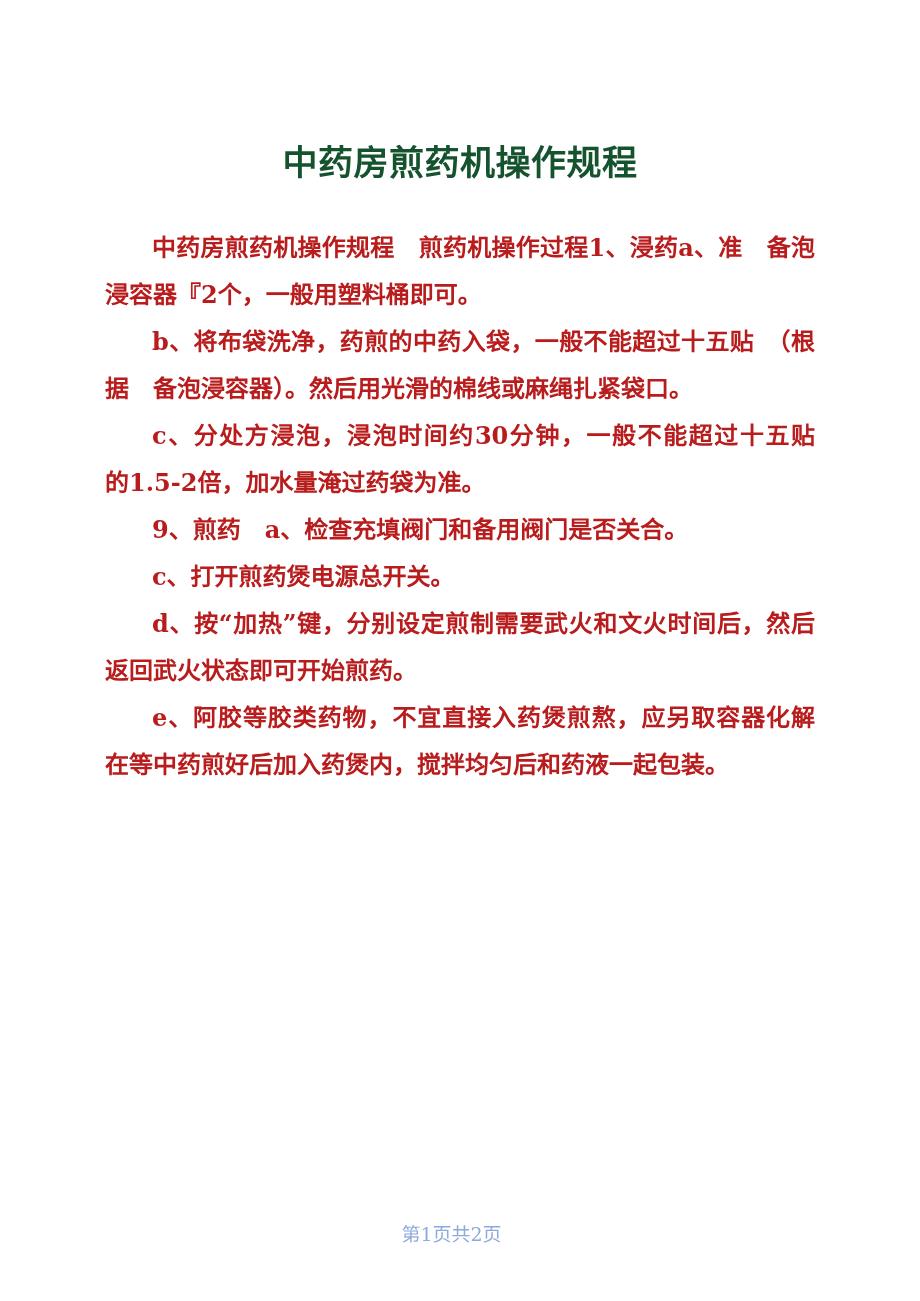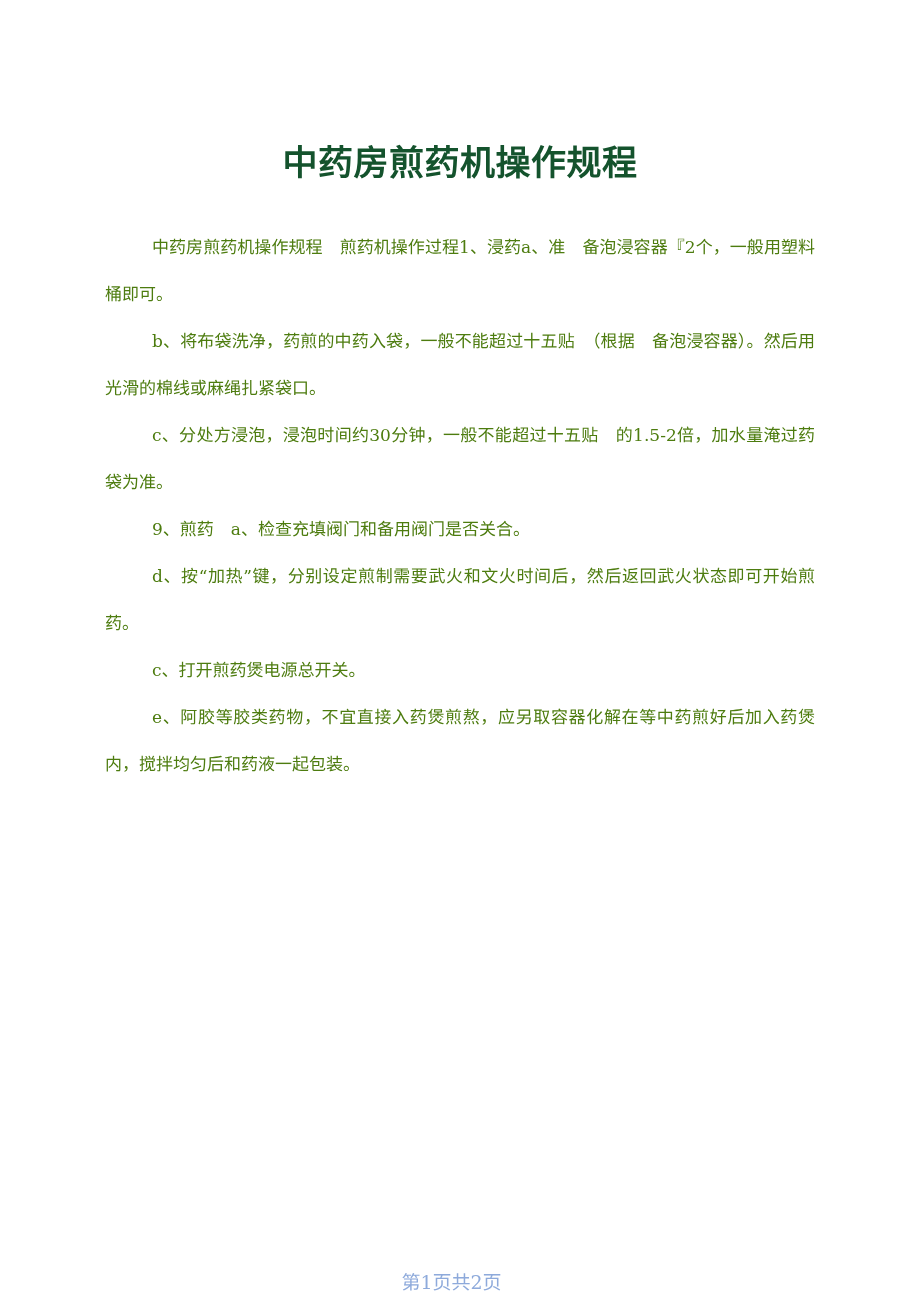--- a/index.html
+++ b/index.html
@@ -29,59 +29,59 @@
     line-height: 44px;
     letter-spacing: 0.5px;
     white-space: nowrap;
   }
   .body-text {
     position: absolute;
     top: 224px;
     left: 105px;
     width: 710px;
     font-family: "DejaVu Serif", "Liberation Serif", serif;
-    font-size: 17px;
+    font-size: 24px;
     line-height: 47px;
-    color: #4d7c0f;
+    color: #b91c1c;
     text-align: justify;
     text-justify: inter-character;
+    font-weight: bold;
   }
   .body-text p {
     margin: 0;
     padding: 0;
     text-indent: 47px;
     text-align: justify;
     text-justify: inter-character;
   }
   .footer {
     position: absolute;
     top: 1221px;
     left: 0;
     width: 903px;
     text-align: center;
     color: #8eaadb;
     font-family: "DejaVu Serif", "Liberation Serif", serif;
     font-size: 19px;
     line-height: 26px;
     white-space: nowrap;
-    margin-top: 48px;
   }
 </style>
 </head>
 <body>
 
 <div class="page">
 
   <h1 class="doc-title">中药房煎药机操作规程</h1>
 
   <div class="body-text">
     <p>中药房煎药机操作规程　煎药机操作过程1、浸药a、准　备泡浸容器『2个，一般用塑料桶即可。</p>
     <p>b、将布袋洗净，药煎的中药入袋，一般不能超过十五贴　（根据　备泡浸容器）。然后用光滑的棉线或麻绳扎紧袋口。</p>
     <p>c、分处方浸泡，浸泡时间约30分钟，一般不能超过十五贴　的1.5-2倍，加水量淹过药袋为准。</p>
     <p>9、煎药　a、检查充填阀门和备用阀门是否关合。</p>
+    <p>c、打开煎药煲电源总开关。</p>
     <p>d、按“加热”键，分别设定煎制需要武火和文火时间后，然后返回武火状态即可开始煎药。</p>
-    <p>c、打开煎药煲电源总开关。</p>
     <p>e、阿胶等胶类药物，不宜直接入药煲煎熬，应另取容器化解在等中药煎好后加入药煲内，搅拌均匀后和药液一起包装。</p>
   </div>
 
   <div class="footer">第1页共2页</div>
 
 </div>
 
 </body></html>

